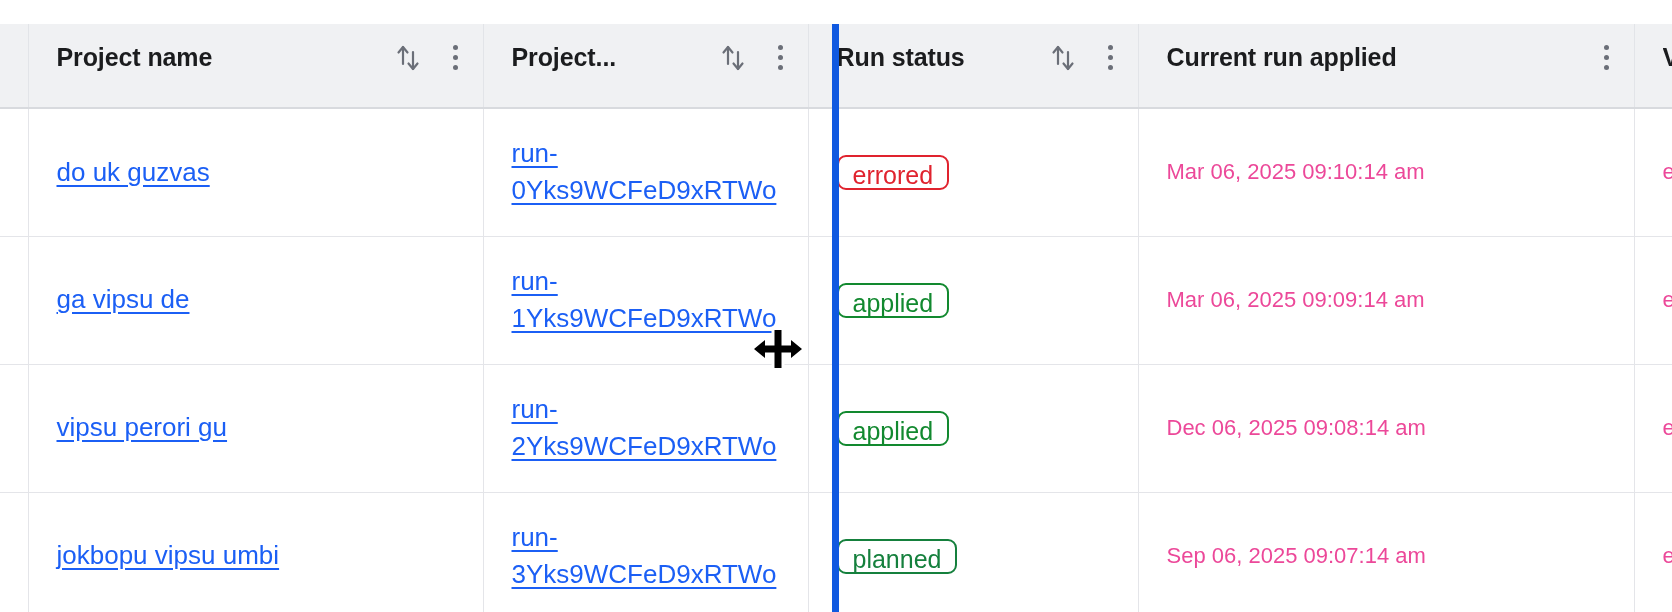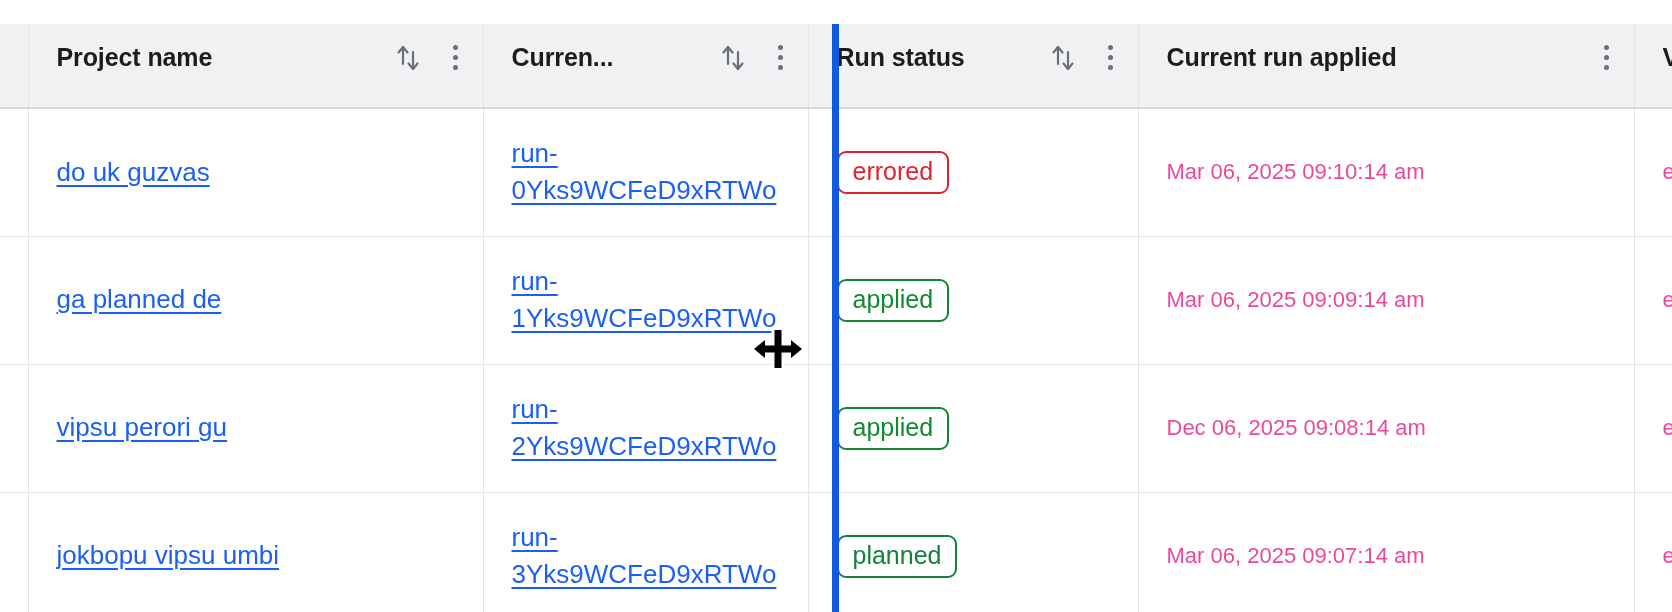--- a/index.html
+++ b/index.html
@@ -145,21 +145,21 @@
   }
   .cell-text.clipped {
     overflow: hidden;
   }
 
   
   .badge {
     display: inline-block;
     border: 2px solid currentColor;
     border-radius: 9px;
-    padding: 6px 14px 8px;
+    padding: 6px 14px 0;
     font-size: 25px;
     line-height: 1;
     background: #ffffff;
     white-space: nowrap;
   }
   .badge.errored  { color: #e0232e; }
   .badge.applied  { color: #12892f; }
   .badge.planned  { color: #15803d; }
 
   
@@ -232,21 +232,21 @@
                   <i></i>
                     <i></i>
                     <i></i>
                 </span>
               </span>
             </div>
           </th>
 
           <th>
             <div class="th-inner">
-              <span class="th-label">Curren...</span>
+              <span class="th-label">Project...</span>
               <span class="th-tools">
                 <svg class="sort-icon" viewBox="0 0 26 32">
                   <g stroke="#6b6f78" stroke-width="2.2" fill="none" stroke-linecap="round" stroke-linejoin="round">
                     <line x1="8" y1="22" x2="8" y2="5"></line>
                     <polyline points="3.5,10.5 8,5 12.5,10.5"></polyline>
                     <line x1="18" y1="10" x2="18" y2="27"></line>
                     <polyline points="13.5,21.5 18,27 22.5,21.5"></polyline>
                   </g>
                 </svg>
                 <span class="kebab">
@@ -318,21 +318,21 @@
             <span class="cell-text">Mar 06, 2025 09:10:14 am</span>
           </td>
           <td>
             <span class="cell-text clipped">e</span>
           </td>
         </tr>
 
         <tr>
           <td class="gutter"></td>
           <td>
-            <a class="cell-link">ga planned de</a>
+            <a class="cell-link">ga vipsu de</a>
           </td>
           <td>
             <a class="cell-link">run-1Yks9WCFeD9xRTWo</a>
           </td>
           <td>
             <span class="badge applied">applied</span>
           </td>
           <td>
             <span class="cell-text">Mar 06, 2025 09:09:14 am</span>
           </td>
@@ -365,21 +365,21 @@
           <td>
             <a class="cell-link">jokbopu vipsu umbi</a>
           </td>
           <td>
             <a class="cell-link">run-3Yks9WCFeD9xRTWo</a>
           </td>
           <td>
             <span class="badge planned">planned</span>
           </td>
           <td>
-            <span class="cell-text">Mar 06, 2025 09:07:14 am</span>
+            <span class="cell-text">Sep 06, 2025 09:07:14 am</span>
           </td>
           <td>
             <span class="cell-text clipped">e</span>
           </td>
         </tr>
 
       </tbody>
     </table>
   </div>
 

